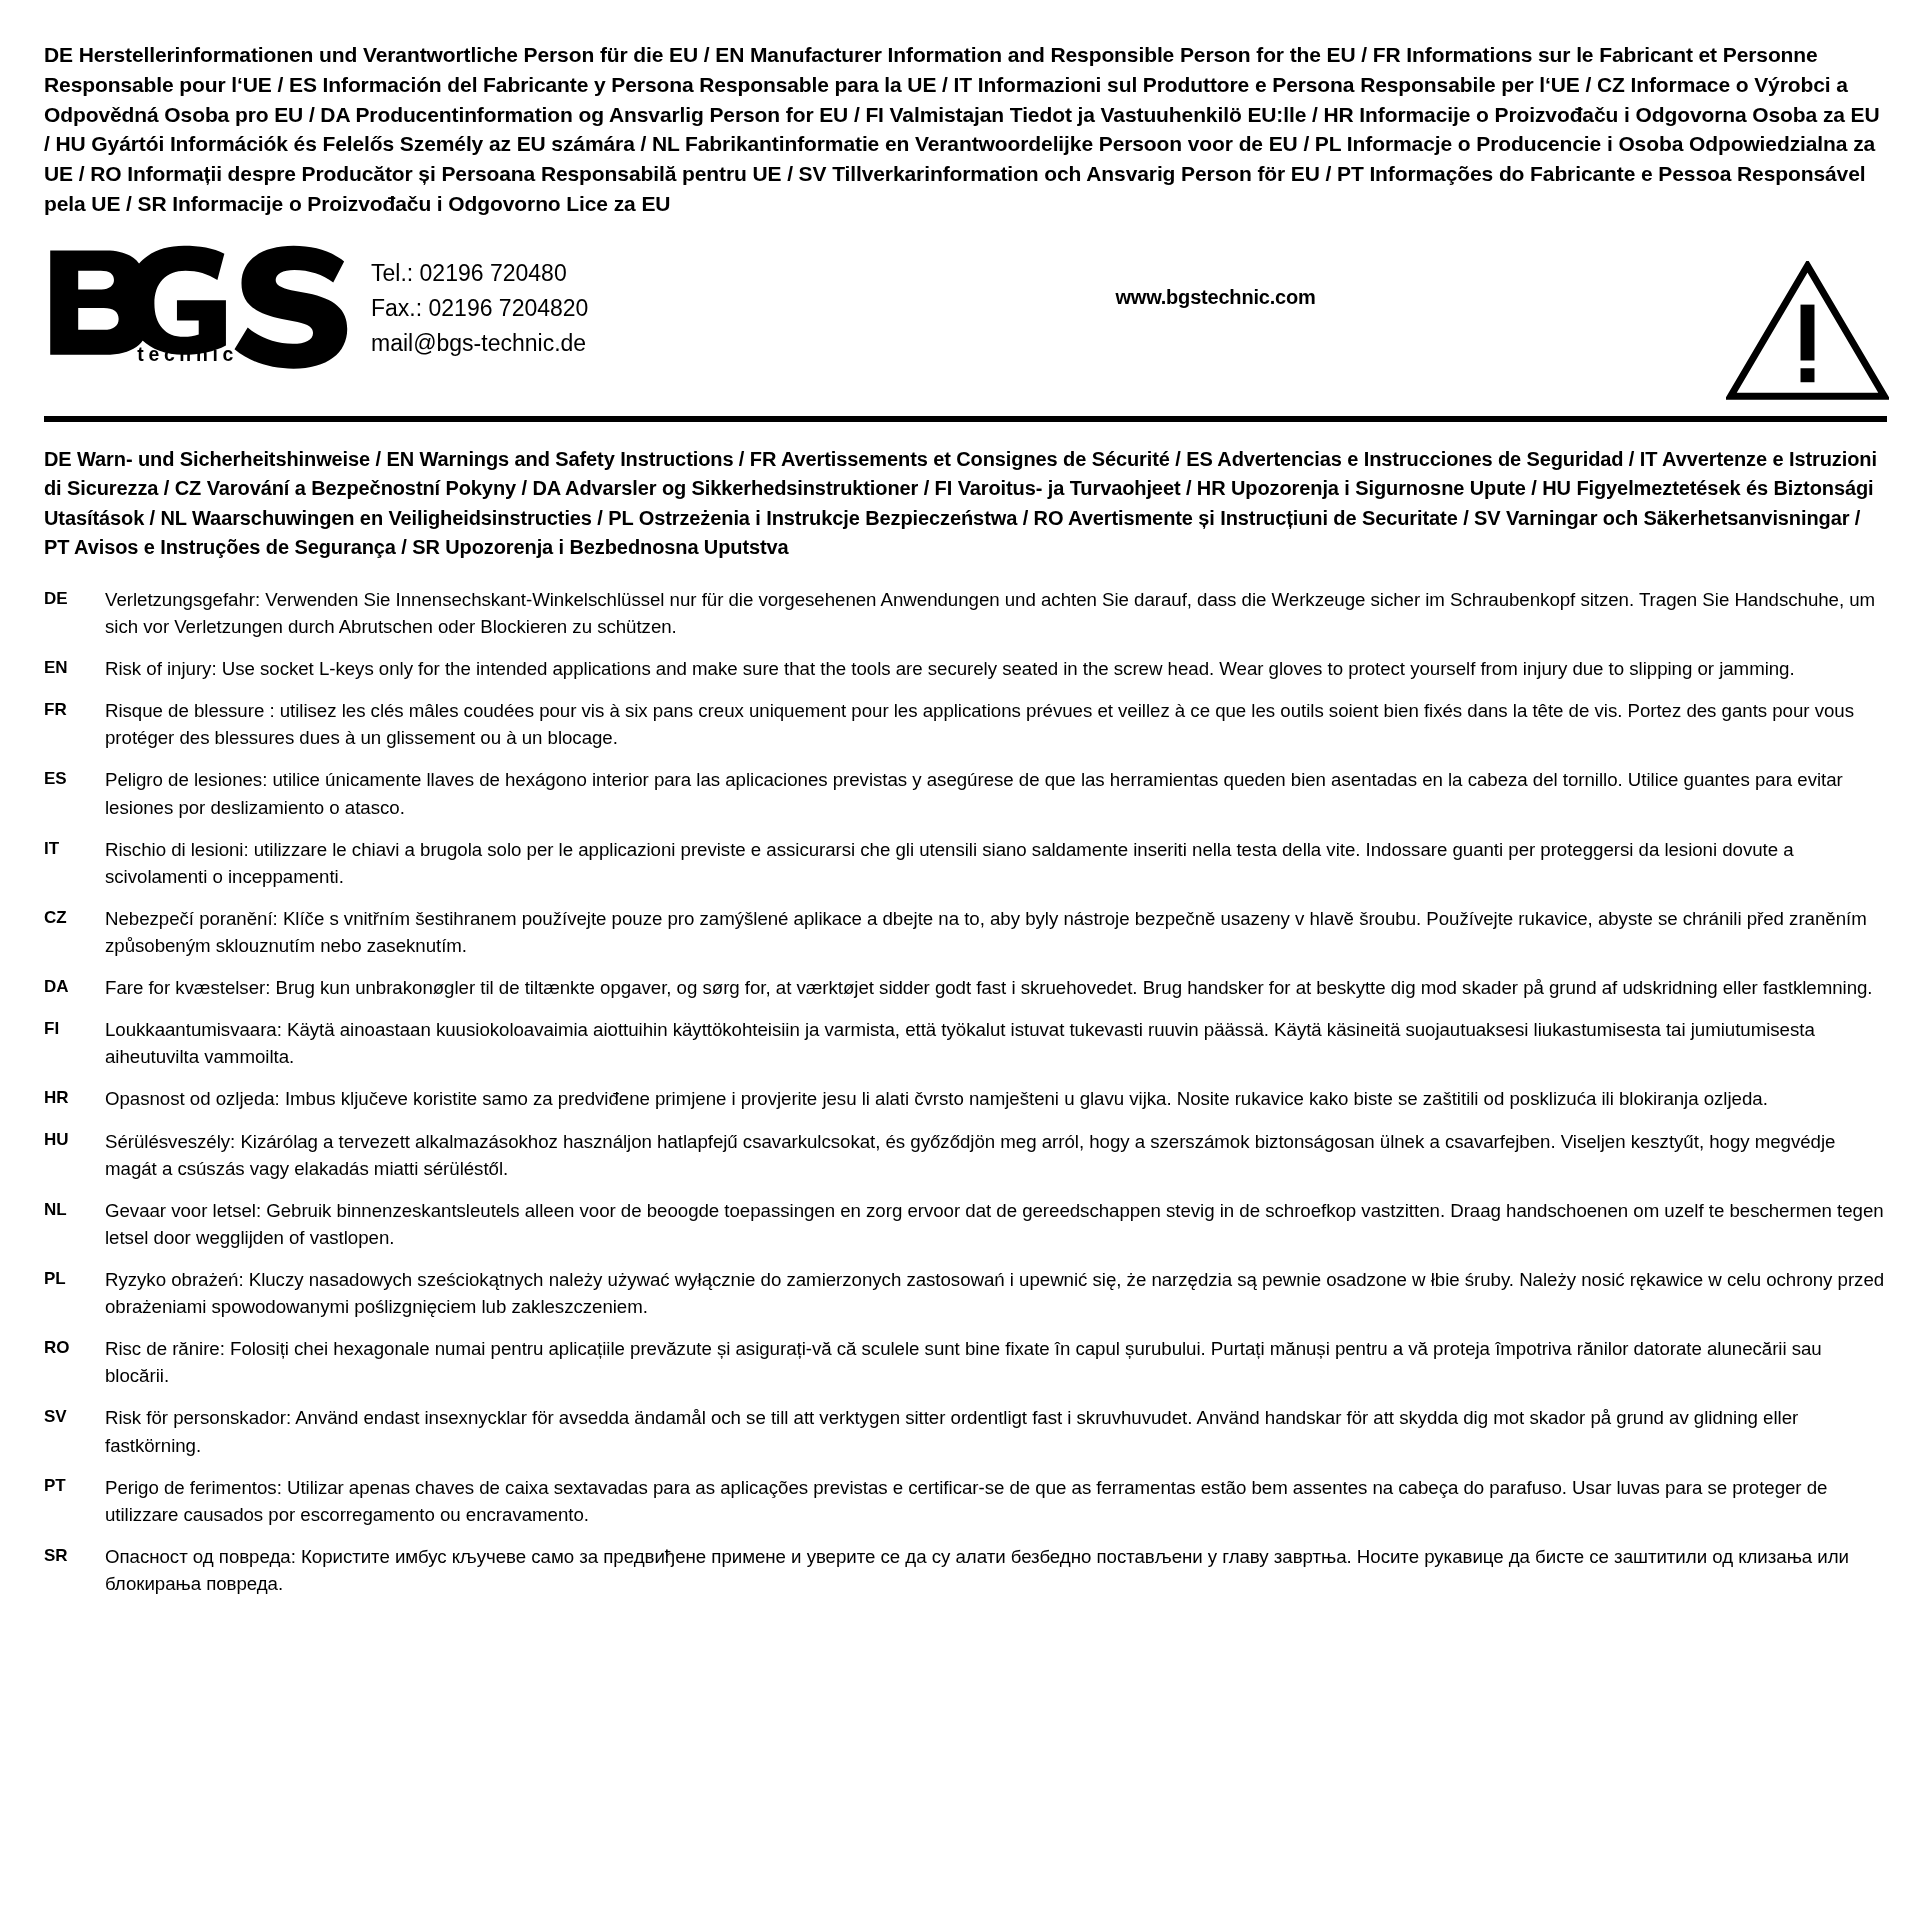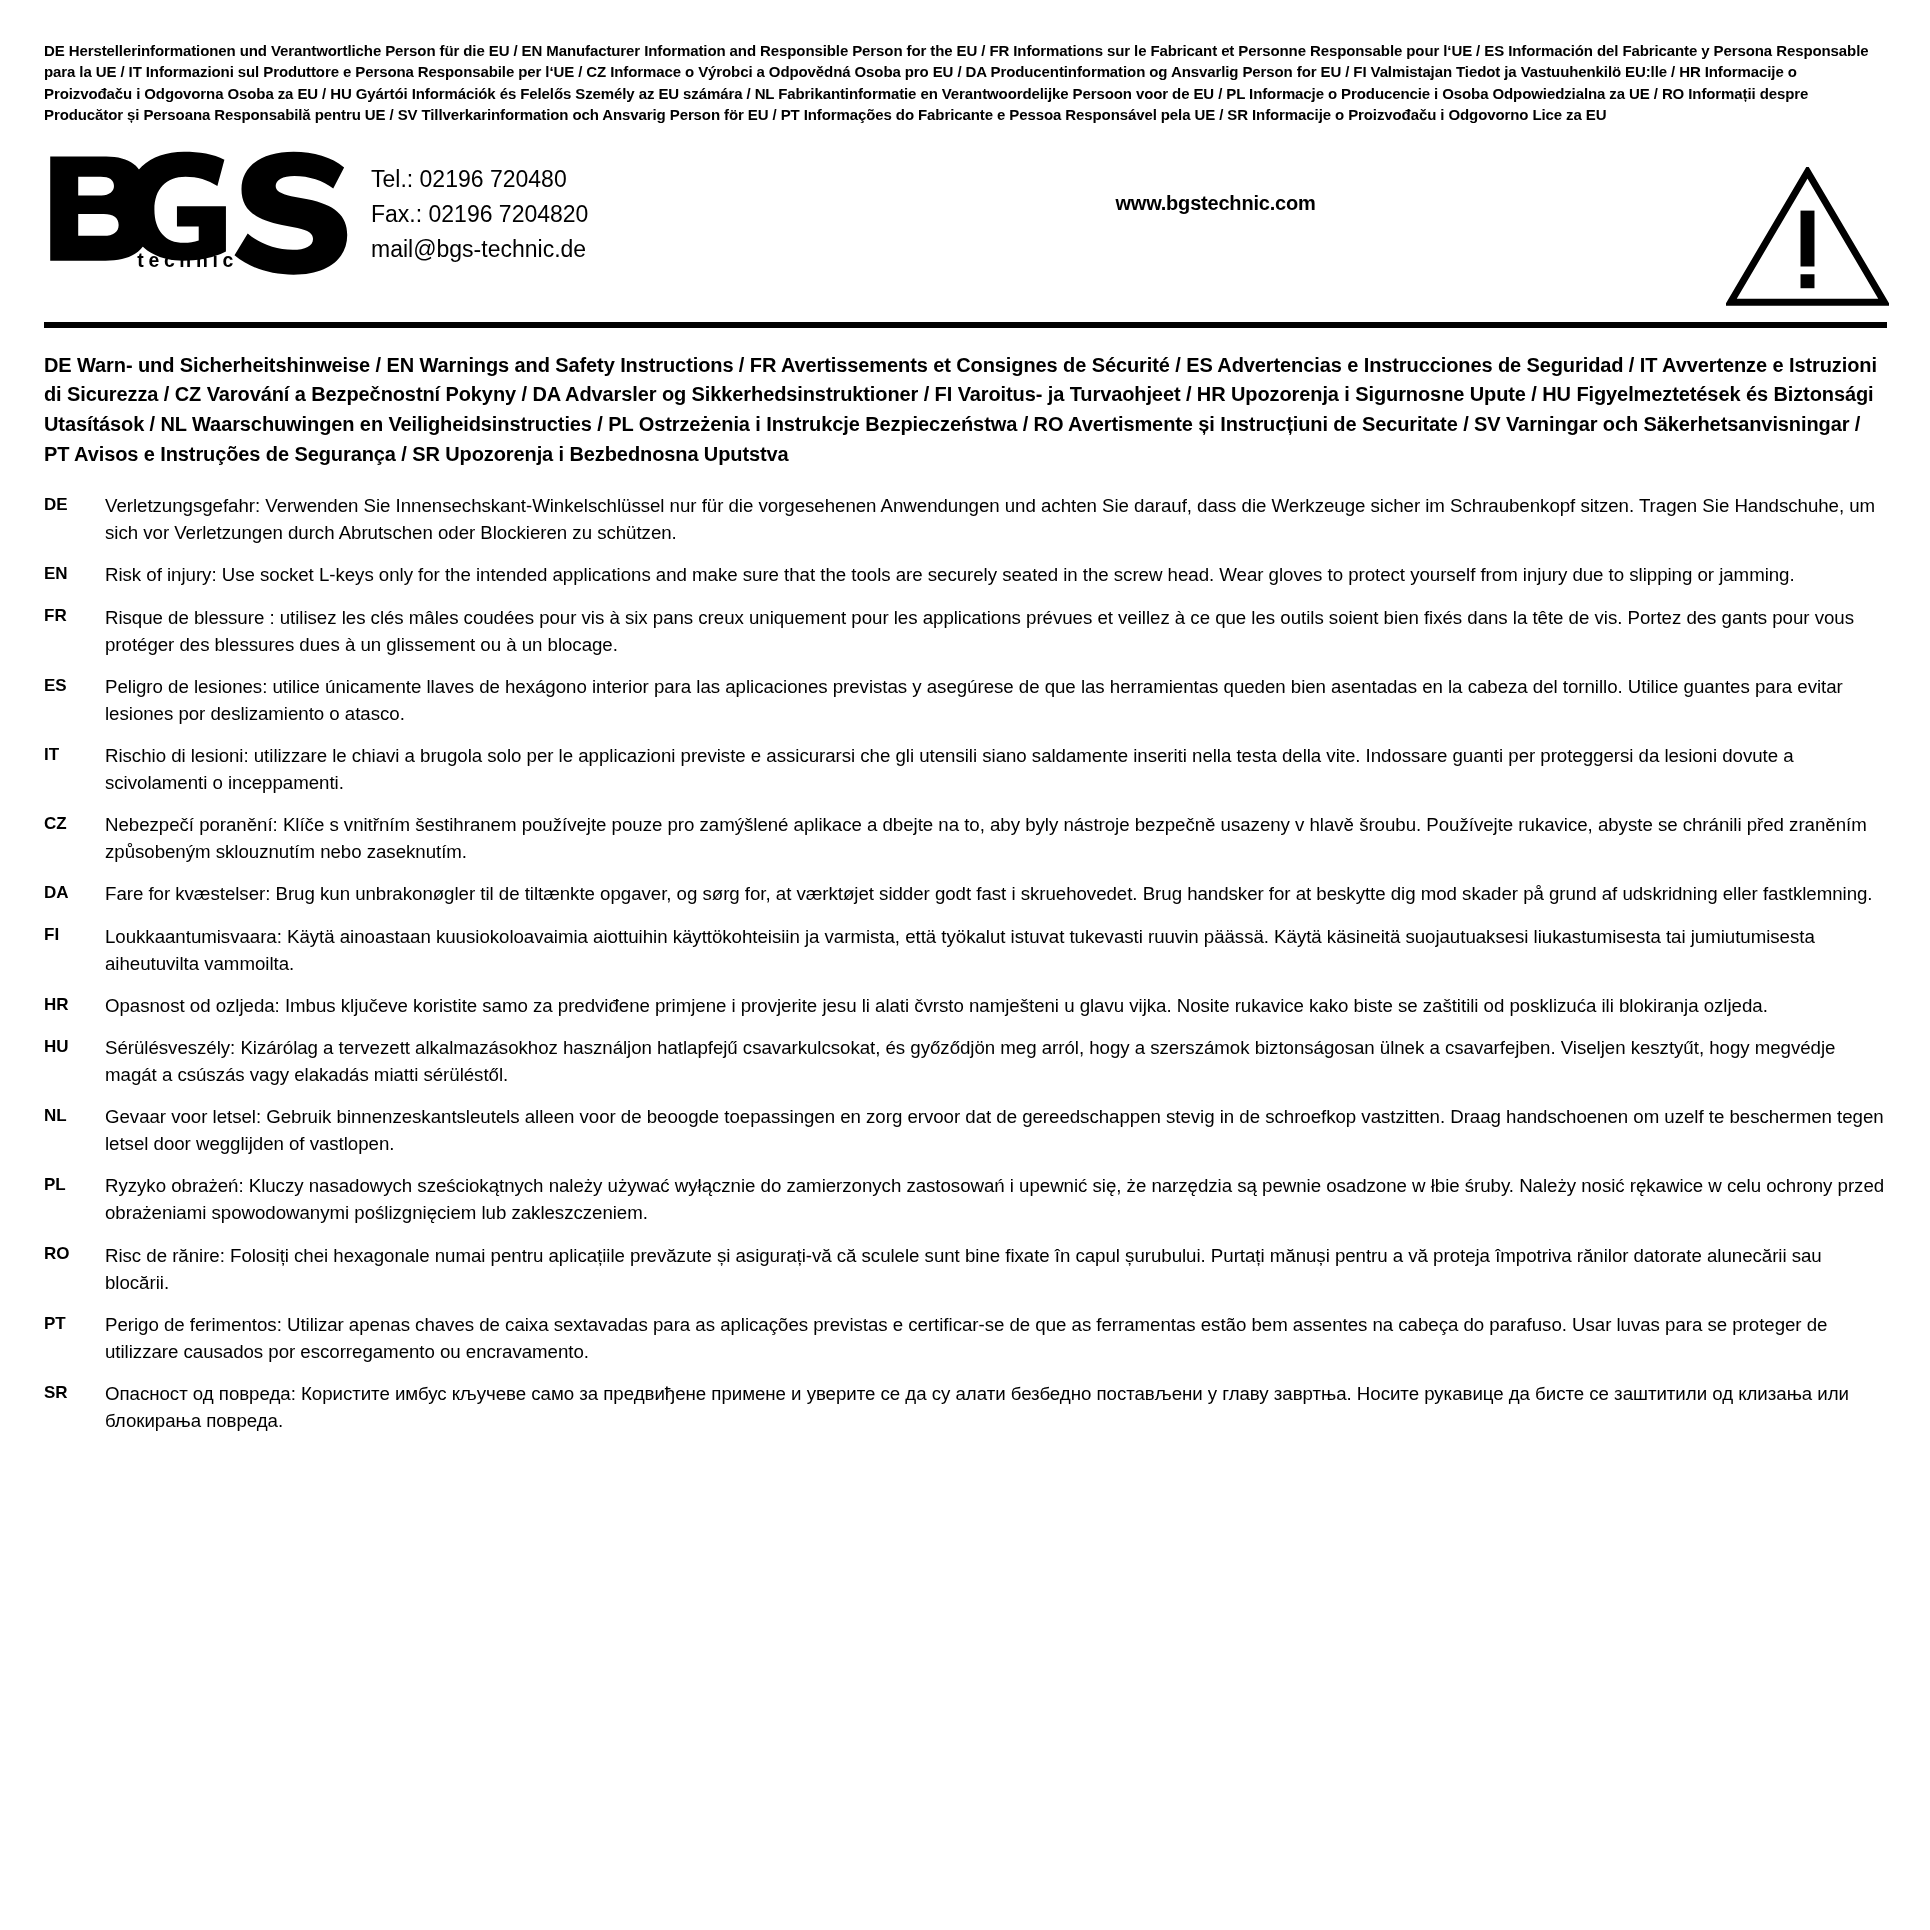--- a/index.html
+++ b/index.html
@@ -17,21 +17,21 @@
   .page {
     width: 1930px;
     min-height: 1930px;
     box-sizing: border-box;
     padding: 40px 44px 0 44px;
     position: relative;
   }
 
   
   .top-heading {
-    font-size: 15px;
+    font-size: 21px;
     font-weight: bold;
     line-height: 1.42;
     letter-spacing: -0.1px;
     margin: 0 0 20px 0;
     width: 1837px;
   }
 
   
   .company-band {
     display: flex;
@@ -240,20 +240,24 @@
     <div class="lang-row">
       <div class="lang-code">PL</div>
       <div class="lang-text">Ryzyko obrażeń: Kluczy nasadowych sześciokątnych należy używać wyłącznie do zamierzonych zastosowań i upewnić się, że narzędzia są pewnie osadzone w łbie śruby. Należy nosić rękawice w celu ochrony przed obrażeniami spowodowanymi poślizgnięciem lub zakleszczeniem.</div>
     </div>
 
     <div class="lang-row">
       <div class="lang-code">RO</div>
       <div class="lang-text">Risc de rănire: Folosiți chei hexagonale numai pentru aplicațiile prevăzute și asigurați-vă că sculele sunt bine fixate în capul șurubului. Purtați mănuși pentru a vă proteja împotriva rănilor datorate alunecării sau blocării.</div>
     </div>
 
+    <div class="lang-row">
+      <div class="lang-code">SV</div>
+      <div class="lang-text">Risk för personskador: Använd endast insexnycklar för avsedda ändamål och se till att verktygen sitter ordentligt fast i skruvhuvudet. Använd handskar för att skydda dig mot skador på grund av glidning eller fastkörning.</div>
+    </div>
 
     <div class="lang-row">
       <div class="lang-code">PT</div>
       <div class="lang-text">Perigo de ferimentos: Utilizar apenas chaves de caixa sextavadas para as aplicações previstas e certificar-se de que as ferramentas estão bem assentes na cabeça do parafuso. Usar luvas para se proteger de utilizzare causados por escorregamento ou encravamento.</div>
     </div>
 
     <div class="lang-row">
       <div class="lang-code">SR</div>
       <div class="lang-text">Опасност од повреда: Користите имбус кључеве само за предвиђене примене и уверите се да су алати безбедно постављени у главу завртња. Носите рукавице да бисте се заштитили од клизања или блокирања повреда.</div>
     </div>

